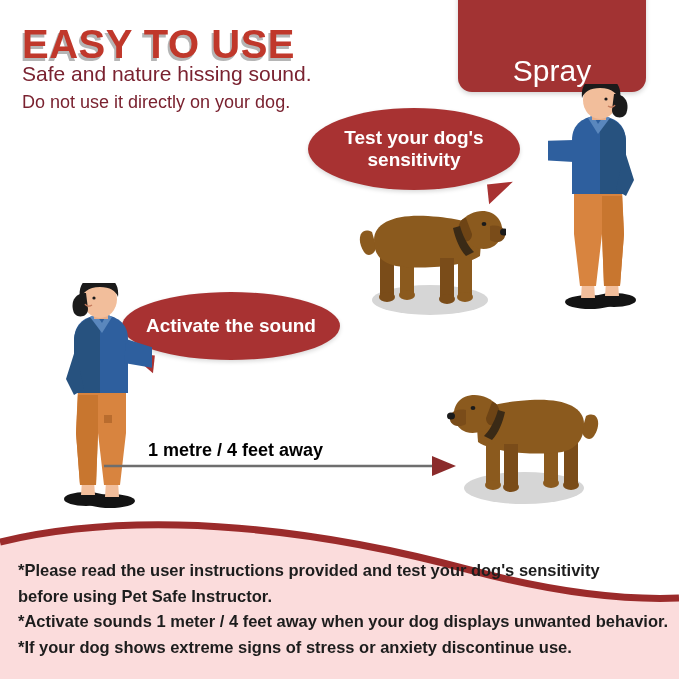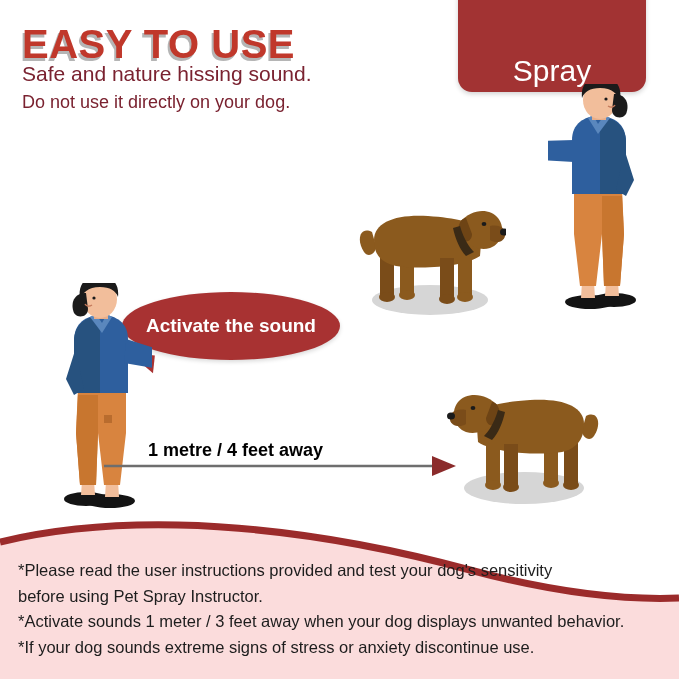--- a/index.html
+++ b/index.html
@@ -158,37 +158,44 @@
   }
   #footer-text {
     position: absolute;
     left: 18px;
     top: 558px;
     width: 650px;
     font-size: 16.5px;
     line-height: 1.55;
     color: #1d1d1d;
   }
-  #footer-text div { white-space: nowrap; }
+  #footer-text div { white-space: nowrap; font-weight: bold; }
 </style>
 </head>
 <body>
 
 <div id="poster">
 
   <div id="headline">EASY TO USE</div>
   <div id="subline-2">Do not use it directly on your dog.</div>
   <div id="subline-1">Safe and nature hissing sound.</div>
 
   <div id="badge">
     <div id="badge-text">
       <span>Spray</span><br>
     </div>
   </div>
 
+  <div class="bubble" id="bubble-test">
+    <div>
+      <span>Test your dog's</span><br>
+      <span>sensitivity</span>
+    </div>
+    <span class="tail"></span>
+  </div>
 
   <div class="bubble" id="bubble-activate">
     <div>Activate the sound</div>
     <span class="tail"></span>
   </div>
 
   <svg class="figure-svg" id="woman-right" viewBox="0 0 110 226">
 
     <ellipse cx="42" cy="218" rx="25" ry="7" fill="#141414"></ellipse>
     <ellipse cx="66" cy="216" rx="22" ry="7" fill="#141414"></ellipse>
@@ -303,18 +310,18 @@
     <polygon points="328,1 352,11 328,21" fill="#8B2B2B"></polygon>
   </svg>
 
   <svg id="footer-wave" viewBox="0 0 679 181" preserveAspectRatio="none">
     <path d="M0 44 C150 8 330 34 470 72 C560 96 630 102 679 100 L679 181 L0 181 Z" fill="#FBDCDC"></path>
     <path d="M0 44 C150 8 330 34 470 72 C560 96 630 102 679 100" fill="none" stroke="#9B2B2B" stroke-width="7"></path>
   </svg>
 
   <div id="footer-text">
     <div>*Please read the user instructions provided and test your dog's sensitivity</div>
-    <div>before using Pet Spray Instructor.</div>
-    <div>*Activate sounds 1 meter / 3 feet away when your dog displays unwanted behavior.</div>
-    <div>*If your dog sounds extreme signs of stress or anxiety discontinue use.</div>
+    <div>before using Pet Safe Instructor.</div>
+    <div>*Activate sounds 1 meter / 4 feet away when your dog displays unwanted behavior.</div>
+    <div>*If your dog shows extreme signs of stress or anxiety discontinue use.</div>
   </div>
 
 </div>
 
 </body></html>

